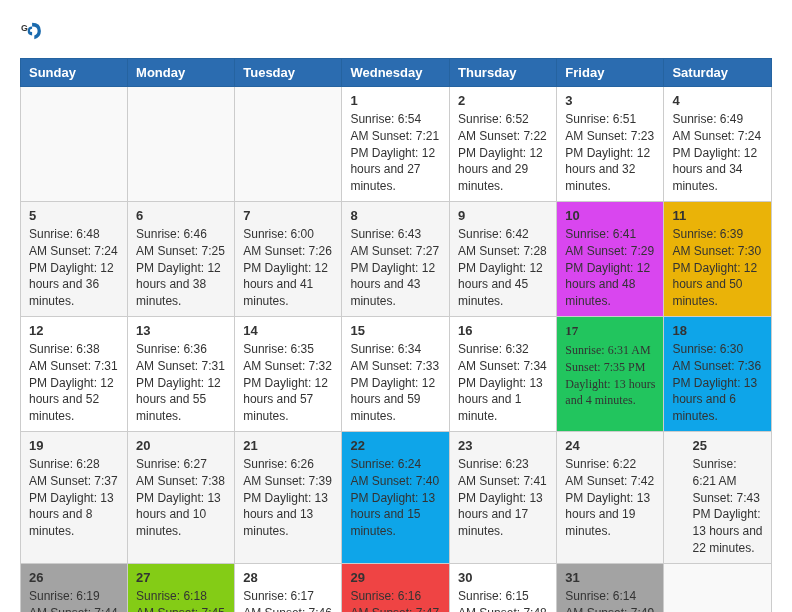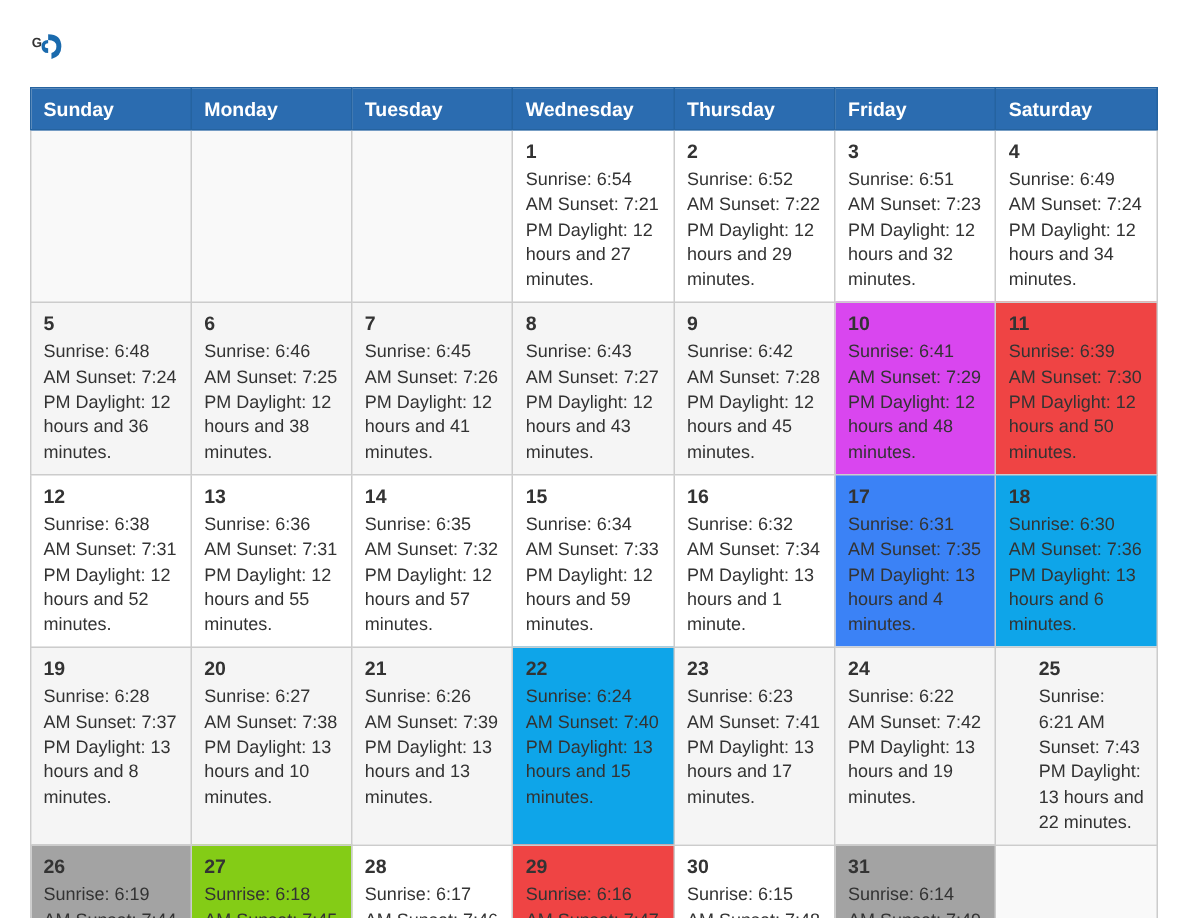--- a/index.html
+++ b/index.html
@@ -166,21 +166,21 @@
 Daylight: 12 hours and 36 minutes.</div>
         </td>
         <td style="background: rgb(245, 245, 245);">
           <div class="day-number">6</div>
           <div class="day-info">Sunrise: 6:46 AM
 Sunset: 7:25 PM
 Daylight: 12 hours and 38 minutes.</div>
         </td>
         <td style="background: rgb(245, 245, 245);">
           <div class="day-number">7</div>
-          <div class="day-info">Sunrise: 6:45 AM
+          <div class="day-info">Sunrise: 6:00 AM
 Sunset: 7:26 PM
 Daylight: 12 hours and 41 minutes.</div>
         </td>
         <td style="background: rgb(245, 245, 245);">
           <div class="day-number">8</div>
           <div class="day-info">Sunrise: 6:43 AM
 Sunset: 7:27 PM
 Daylight: 12 hours and 43 minutes.</div>
         </td>
         <td style="background: rgb(245, 245, 245);">
@@ -188,21 +188,21 @@
           <div class="day-info">Sunrise: 6:42 AM
 Sunset: 7:28 PM
 Daylight: 12 hours and 45 minutes.</div>
         </td>
         <td style="background: #d946ef;">
           <div class="day-number">10</div>
           <div class="day-info">Sunrise: 6:41 AM
 Sunset: 7:29 PM
 Daylight: 12 hours and 48 minutes.</div>
         </td>
-        <td style="background: #ef4444;">
+        <td style="background: #eab308;">
           <div class="day-number">11</div>
           <div class="day-info">Sunrise: 6:39 AM
 Sunset: 7:30 PM
 Daylight: 12 hours and 50 minutes.</div>
         </td>
       </tr>
       <tr>
         <td style="background: rgb(255, 255, 255); border-radius: 32px;">
           <div class="day-number">12</div>
           <div class="day-info">Sunrise: 6:38 AM
@@ -226,21 +226,21 @@
           <div class="day-info">Sunrise: 6:34 AM
 Sunset: 7:33 PM
 Daylight: 12 hours and 59 minutes.</div>
         </td>
         <td style="background: rgb(255, 255, 255);">
           <div class="day-number">16</div>
           <div class="day-info">Sunrise: 6:32 AM
 Sunset: 7:34 PM
 Daylight: 13 hours and 1 minute.</div>
         </td>
-        <td style="background: #3b82f6;">
+        <td style="background: #22c55e; font-family: Liberation Serif, serif;">
           <div class="day-number">17</div>
           <div class="day-info">Sunrise: 6:31 AM
 Sunset: 7:35 PM
 Daylight: 13 hours and 4 minutes.</div>
         </td>
         <td style="background: #0ea5e9;">
           <div class="day-number">18</div>
           <div class="day-info">Sunrise: 6:30 AM
 Sunset: 7:36 PM
 Daylight: 13 hours and 6 minutes.</div>

